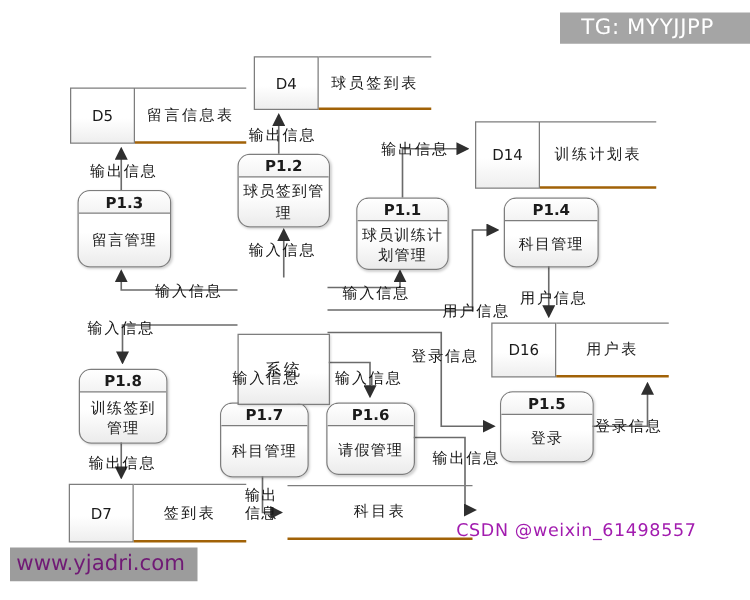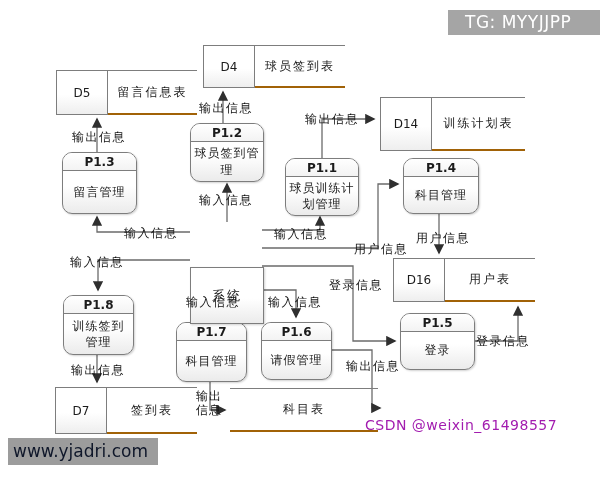--- a/index.html
+++ b/index.html
@@ -42,21 +42,21 @@
     position:absolute;font-size:12px;letter-spacing:1.5px;white-space:nowrap;color:#141414;
   }
   .flow-label.wrap{white-space:normal;width:28px;line-height:1.2;letter-spacing:1px;}
   .tg-banner{
     position:absolute;left:448px;top:10px;width:152px;height:25px;
     background:#a5a5a5;color:#ffffff;font-size:17px;line-height:25px;padding-left:17px;
     box-sizing:border-box;letter-spacing:.5px;
   }
   .site-band{
     position:absolute;left:8px;top:438px;width:150px;height:27px;
-    background:#9c9c9c;color:#0f172a;font-size:17px;line-height:27px;padding-left:5px;
+    background:#9c9c9c;color:#701a75;font-size:17px;line-height:27px;padding-left:5px;
     box-sizing:border-box;
   }
   .csdn-mark{
     position:absolute;left:365px;top:417px;color:#a21caf;font-size:14px;letter-spacing:.5px;
   }
 </style>
 </head>
 <body>
 
 <div id="stage">

